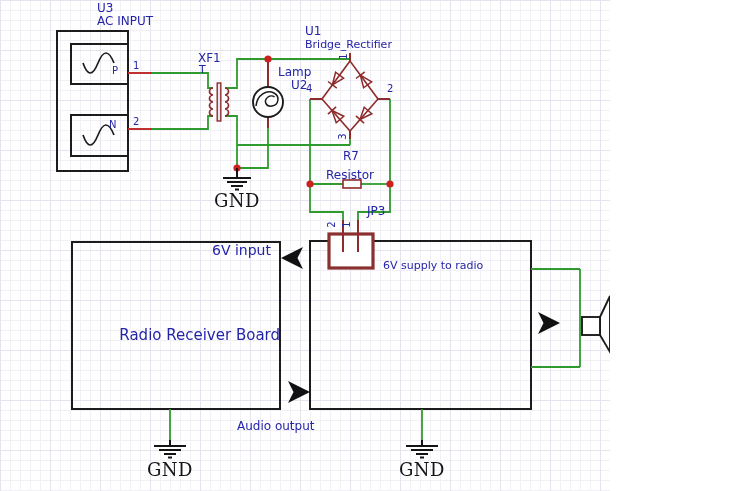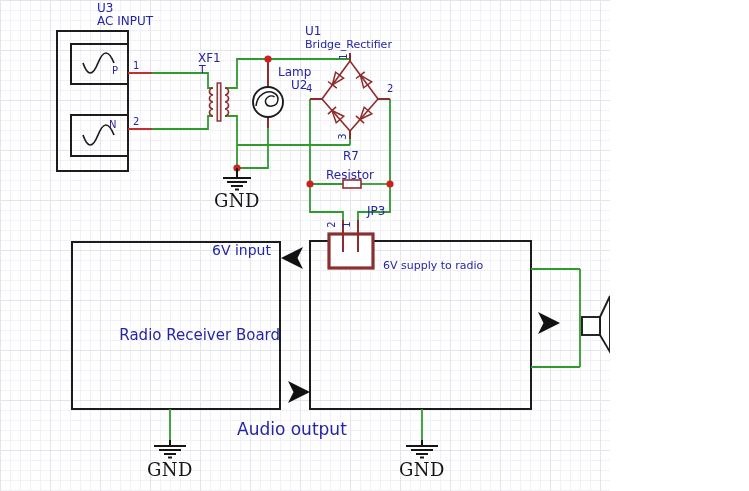--- a/index.html
+++ b/index.html
@@ -13,21 +13,21 @@
       linear-gradient(#f0f0f6 1px, transparent 1px),
       linear-gradient(90deg,#f0f0f6 1px, transparent 1px);
     background-size:50px 50px,50px 50px,10px 10px,10px 10px;
   }
   svg#wiring{position:absolute;left:0;top:0;z-index:1;}
   .txt{position:absolute;z-index:2;white-space:nowrap;color:#2424a8;line-height:1.1;}
   .lbl{font-size:11px;}
   .ref{font-size:12px;}
   .pin{font-size:10px;}
   .rot{transform:rotate(-90deg);transform-origin:center center;}
-  .big{font-size:17px;}
+  .big{font-size:12px;}
   .mid{font-size:14px;}
   .board-title{position:absolute;z-index:2;text-align:right;color:#2424a8;font-size:15px;}
   .gnd{position:absolute;z-index:2;color:#141414;font-family:"DejaVu Serif","Liberation Serif",serif;
        font-size:18px;transform:translateX(-50%);letter-spacing:0.5px;text-align:right;}
 </style>
 </head>
 <body>
 
 <div id="canvas">
 

